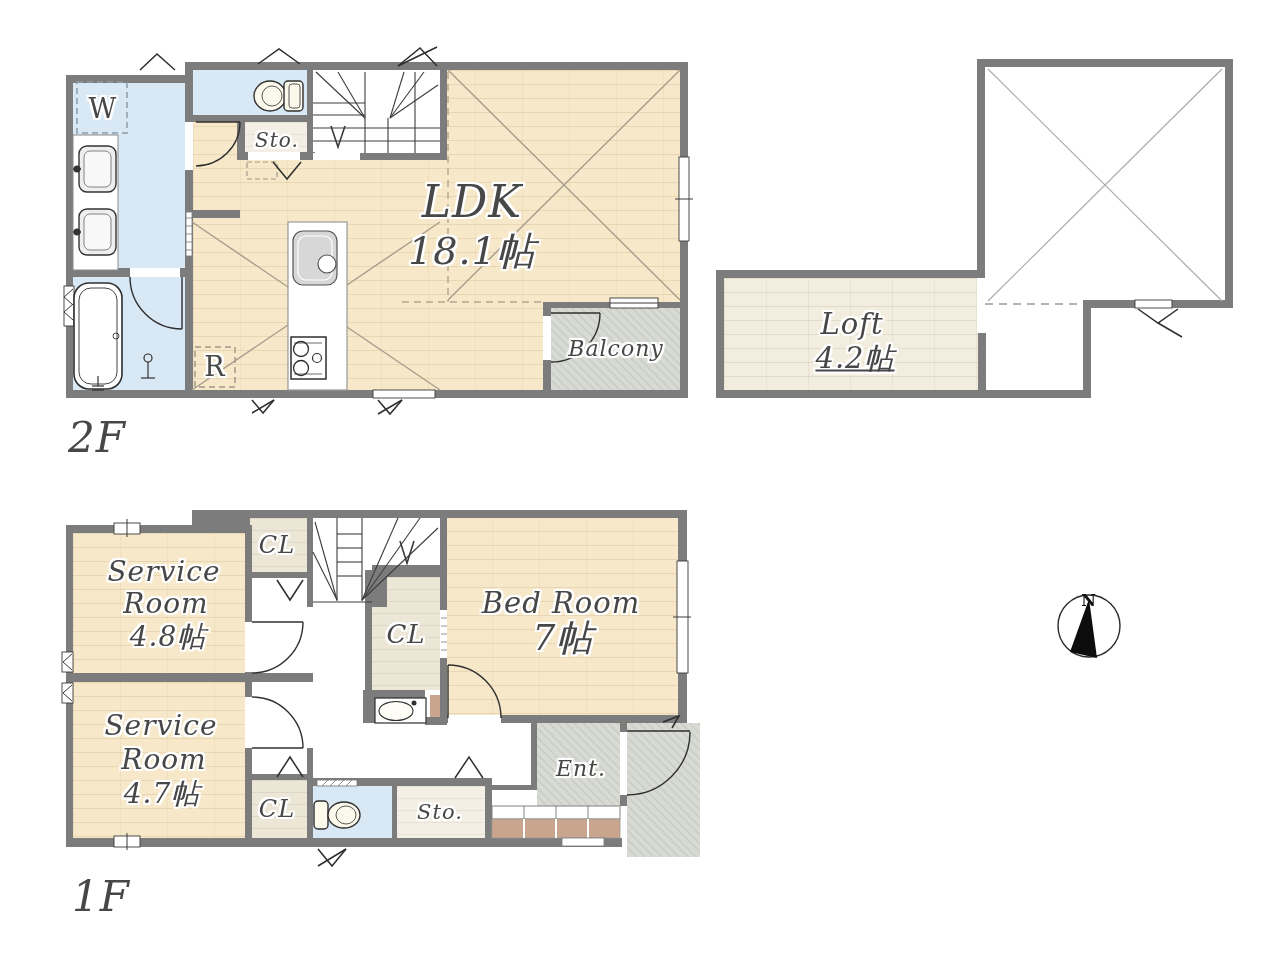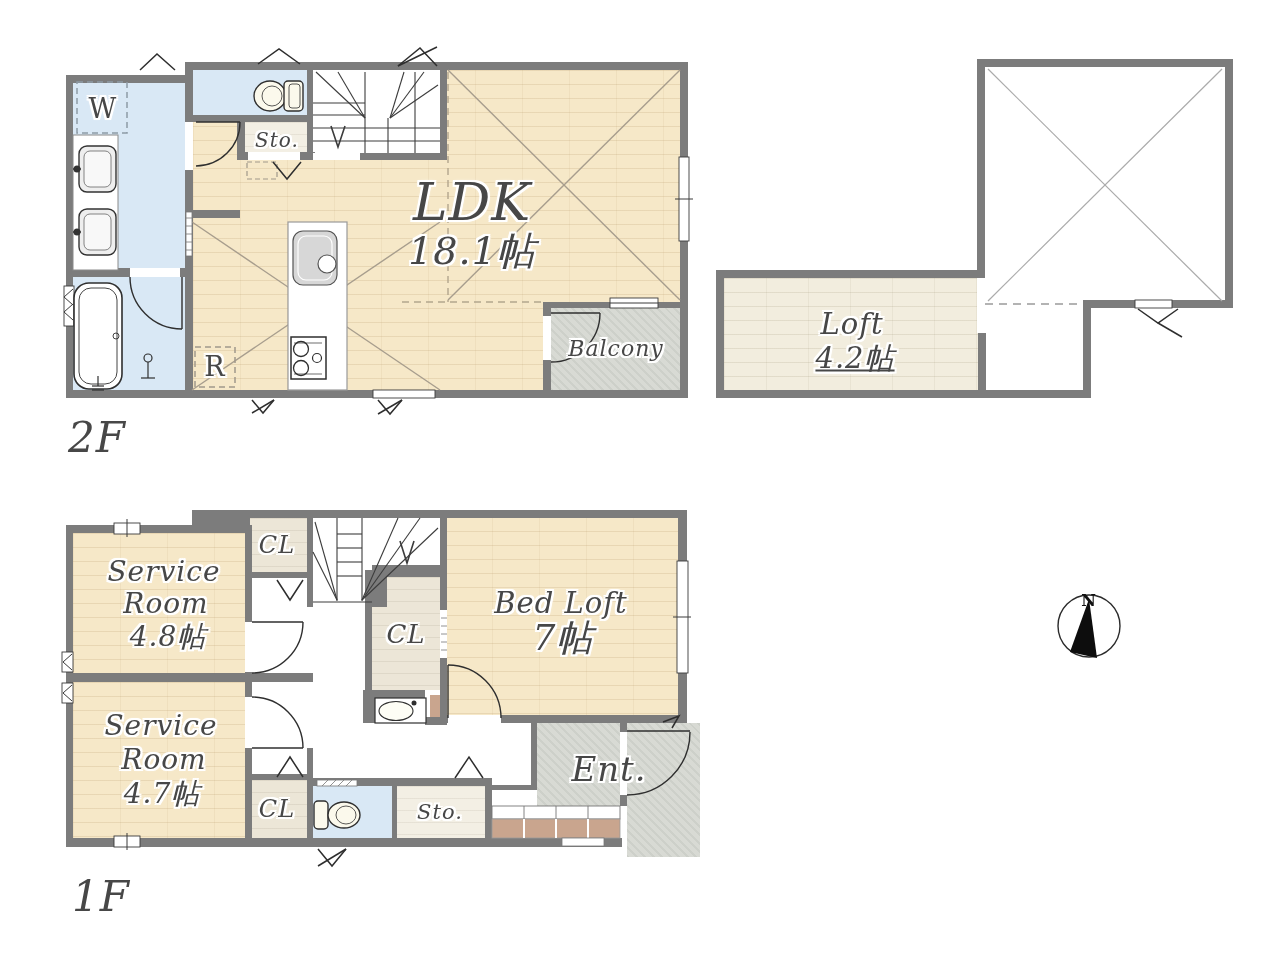--- a/index.html
+++ b/index.html
@@ -347,37 +347,37 @@
     </g>
 
     <g>
       <circle cx="1089" cy="626" r="31" fill="none" stroke="#2b2b2b" stroke-width="1.4"></circle>
       <polygon points="1089,599 1070,652 1097,658" fill="#0d0d0d"></polygon>
     </g>
   </svg>
 
   <div class="lbl up" style="left:103px;top:108px;font-size:27px;">W</div>
   <div class="lbl" style="left:277px;top:140px;font-size:20px;">Sto.</div>
-  <div class="lbl" style="left:472px;top:202px;font-size:52px;">LDK</div>
+  <div class="lbl" style="left:472px;top:202px;font-size:44px;">LDK</div>
   <div class="lbl" style="left:472px;top:251px;font-size:38px;">18.1帖</div>
   <div class="lbl" style="left:616px;top:349px;font-size:22px;">Balcony</div>
   <div class="lbl up" style="left:215px;top:366px;font-size:27px;">R</div>
   <div class="lbl" style="left:852px;top:324px;font-size:29px;">Loft</div>
   <div class="lbl" style="left:855px;top:358px;font-size:29px;text-decoration:underline;">4.2帖</div>
   <div class="lbl" style="left:97px;top:438px;font-size:42px;">2F</div>
 
   <div class="lbl" style="left:277px;top:545px;font-size:24px;">CL</div>
   <div class="lbl" style="left:164px;top:572px;font-size:28px;">Service</div>
   <div class="lbl" style="left:166px;top:604px;font-size:28px;">Room</div>
   <div class="lbl" style="left:168px;top:637px;font-size:28px;">4.8帖</div>
   <div class="lbl" style="left:406px;top:634px;font-size:26px;">CL</div>
-  <div class="lbl" style="left:561px;top:603px;font-size:29px;">Bed Loft</div>
+  <div class="lbl" style="left:561px;top:603px;font-size:29px;">Bed Room</div>
   <div class="lbl" style="left:563px;top:638px;font-size:36px;">7帖</div>
   <div class="lbl" style="left:161px;top:726px;font-size:28px;">Service</div>
   <div class="lbl" style="left:164px;top:760px;font-size:28px;">Room</div>
   <div class="lbl" style="left:162px;top:794px;font-size:28px;">4.7帖</div>
   <div class="lbl" style="left:277px;top:809px;font-size:24px;">CL</div>
   <div class="lbl" style="left:440px;top:812px;font-size:21px;">Sto.</div>
-  <div class="lbl" style="left:609px;top:769px;font-size:34px;font-style:italic;">Ent.</div>
+  <div class="lbl" style="left:581px;top:769px;font-size:22px;font-style:italic;">Ent.</div>
   <div class="lbl" style="left:101px;top:897px;font-size:42px;">1F</div>
   <div class="lbl up" style="left:1089px;top:601px;font-size:16px;font-weight:bold;text-shadow:none;color:#111;">N</div>
 
 </div>
 
 </body></html>

